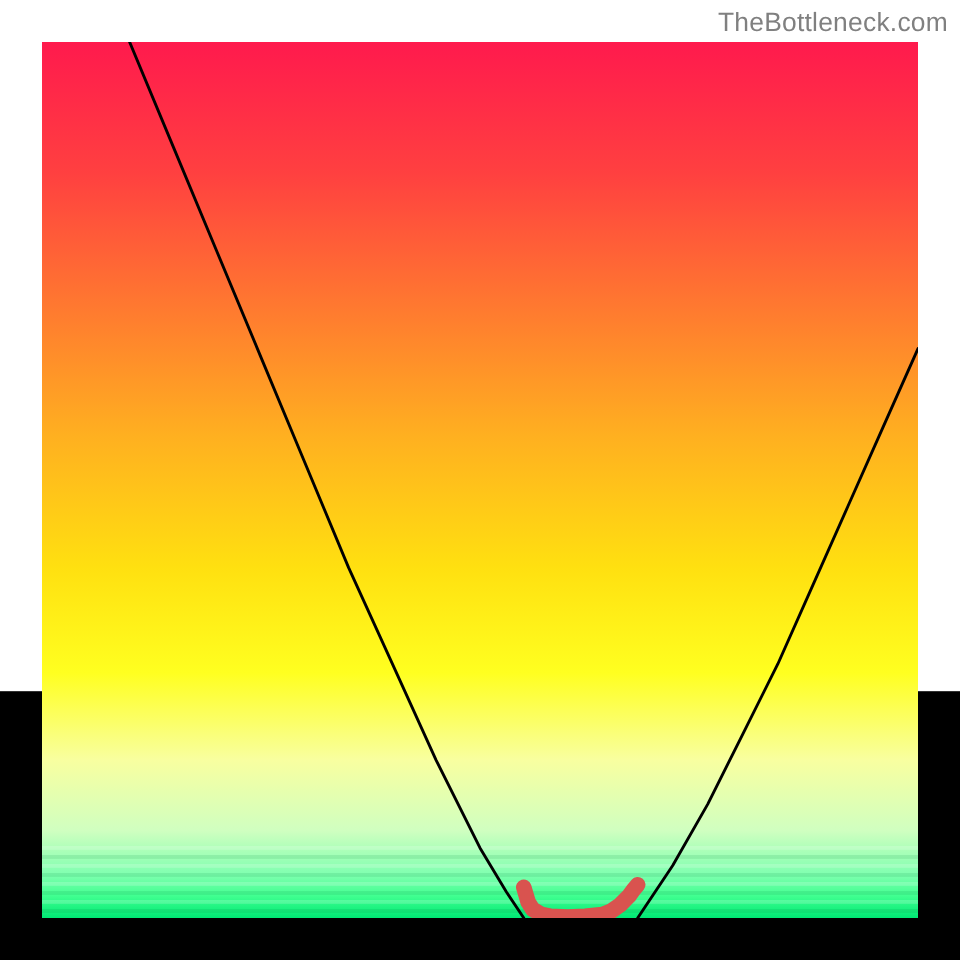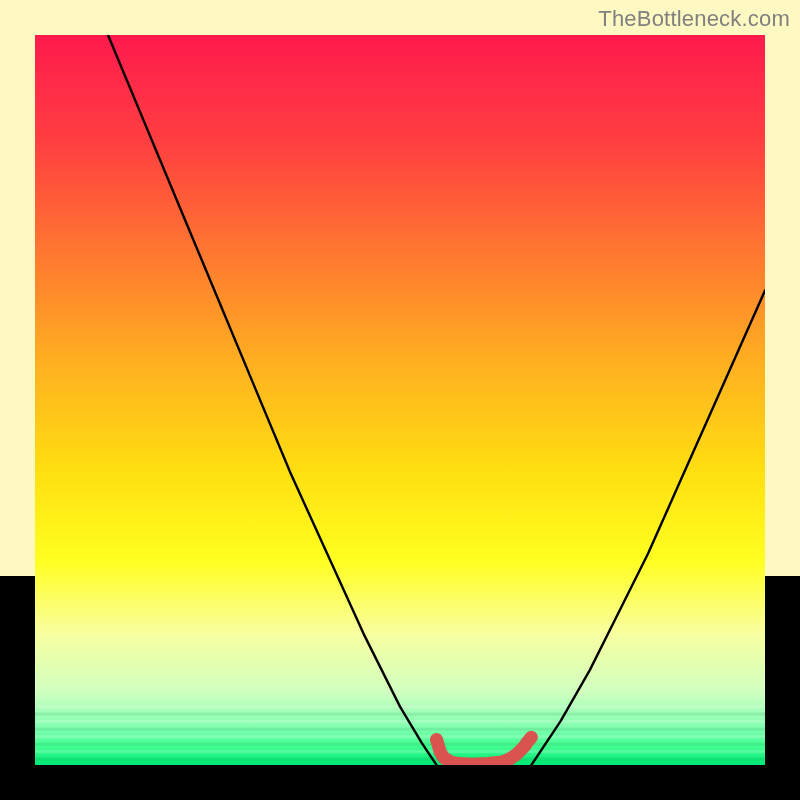--- a/index.html
+++ b/index.html
@@ -1,21 +1,21 @@
 <!DOCTYPE html>
 <html><head>
 <meta charset="utf-8">
 <style>
   * { margin: 0; padding: 0; box-sizing: border-box; }
   html, body { width: 800px; height: 800px; overflow: hidden; background: #000; }
   .container {
     position: relative;
     width: 800px;
     height: 576px;
-    background: #fef9c3;
+    background: #ffffff;
   }
   .watermark {
     position: absolute;
     top: 6px;
     right: 10px;
     color: #808080;
     font-family: Arial, Helvetica, sans-serif;
     font-size: 22px;
     font-weight: 400;
     letter-spacing: 0.2px;

